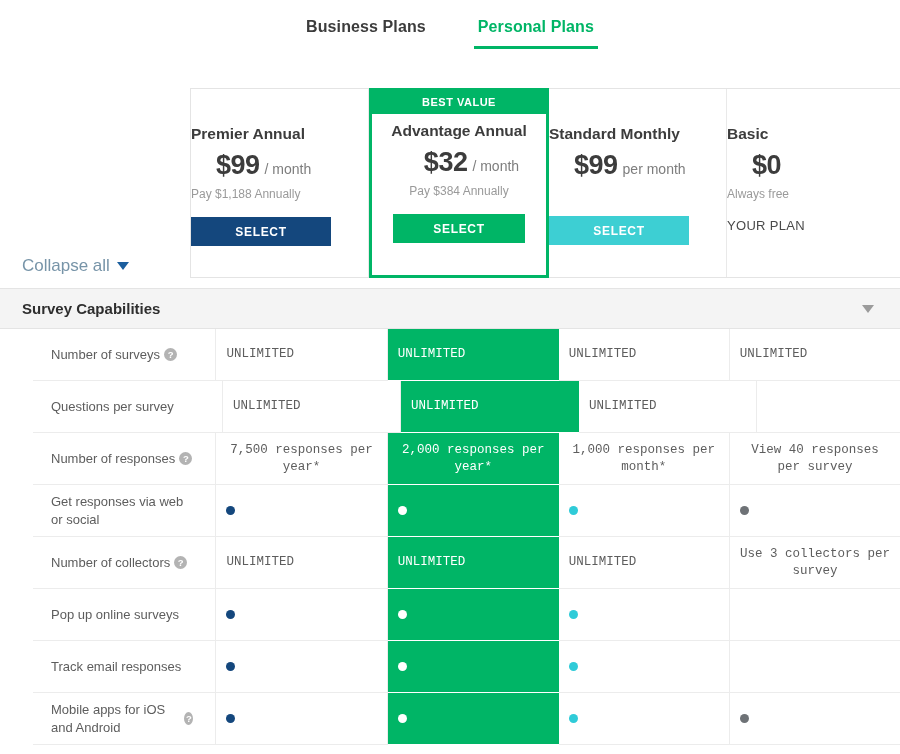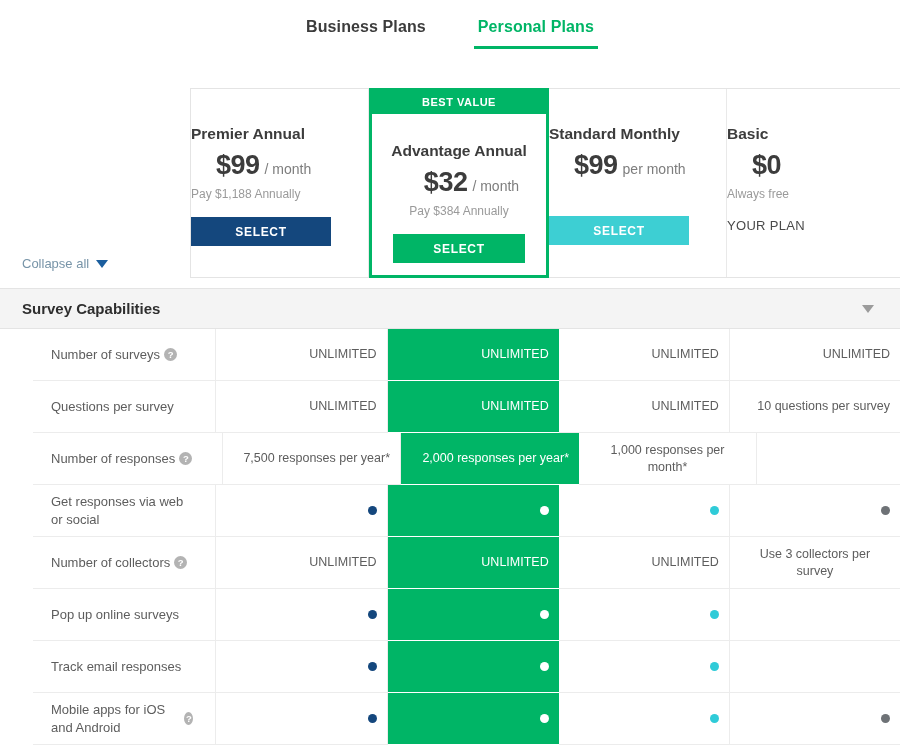--- a/index.html
+++ b/index.html
@@ -76,21 +76,21 @@
     background: #00b566;
     color: #fff;
     font-size: 11px;
     font-weight: bold;
     letter-spacing: .5px;
     text-align: center;
     padding: 5px 0 6px;
   }
   .featured .inner {
     display: flex; flex-direction: column; align-items: center;
-    padding-top: 28px; width: 100%;
+    padding-top: 8px; width: 100%;
   }
   .plan-name {
     font-size: 15.5px;
     font-weight: bold;
     color: #3c3c3c;
     margin-bottom: 7px;
     white-space: nowrap;
   }
   .price-line { display: flex; align-items: baseline; margin-bottom: 6px; margin-left: 25px; }
   .price {
@@ -124,21 +124,21 @@
     color: #4a4a4a;
     letter-spacing: .3px;
     margin-top: 1px;
   }
 
   
   .collapse-all {
     position: absolute;
     left: 22px; top: 168px;
     display: flex; align-items: center; gap: 7px;
-    font-size: 13px;
+    font-size: 17px;
     color: #7794a8;
     cursor: pointer;
   }
   .tri-down {
     width: 0; height: 0;
     border-left: 6px solid transparent;
     border-right: 6px solid transparent;
     border-top: 8px solid #1b5e9e;
   }
   .tri-down.gray { border-top-color: #9b9b9b; }
@@ -186,27 +186,28 @@
     font-size: 9.5px;
     font-weight: bold;
     line-height: 13px;
     text-align: center;
     margin-left: 4px;
     vertical-align: -1px;
     cursor: pointer;
   }
   .cell {
     width: 178px;
-    display: flex; align-items: center; justify-content: flex-end;
+    display: flex; align-items: center; justify-content: flex-start;
     text-align: center;
     font-size: 12.5px;
     color: #5d5d5d;
     padding: 8px 10px;
     line-height: 1.35;
     border-right: 1px solid #ececec;
+    font-family: Liberation Mono, monospace;
   }
   .cell.hl {
     width: 178px;
     background: #00b566;
     color: #ffffff;
     border-right: none;
     border-bottom: 1px solid #ffffff;
     margin-bottom: -1px;
   }
   .cell.last { border-right: none; width: 177px; }
@@ -309,38 +310,38 @@
       </div>
       <div class="cell">
         <span>UNLIMITED</span>
       </div>
       <div class="cell hl">
         <span>UNLIMITED</span>
       </div>
       <div class="cell">
         <span>UNLIMITED</span>
       </div>
-      <div class="cell last">
-        <span>10 questions per survey</span>
-      </div>
     </div>
     <div class="row">
       <div class="cell-label">
         <span class="lbl-txt">Number of responses</span>
         <span class="help">?</span>
       </div>
       <div class="cell">
         <span>7,500 responses per year*</span>
       </div>
       <div class="cell hl">
         <span>2,000 responses per year*</span>
       </div>
       <div class="cell">
         <span>1,000 responses per month*</span>
       </div>
+      <div class="cell last">
+        <span>View 40 responses per survey</span>
+      </div>
     </div>
     <div class="row">
       <div class="cell-label">
         <span class="lbl-txt">Get responses via web or social</span>
       </div>
       <div class="cell">
         <span class="dot navy"></span>
       </div>
       <div class="cell hl">
         <span class="dot white"></span>

